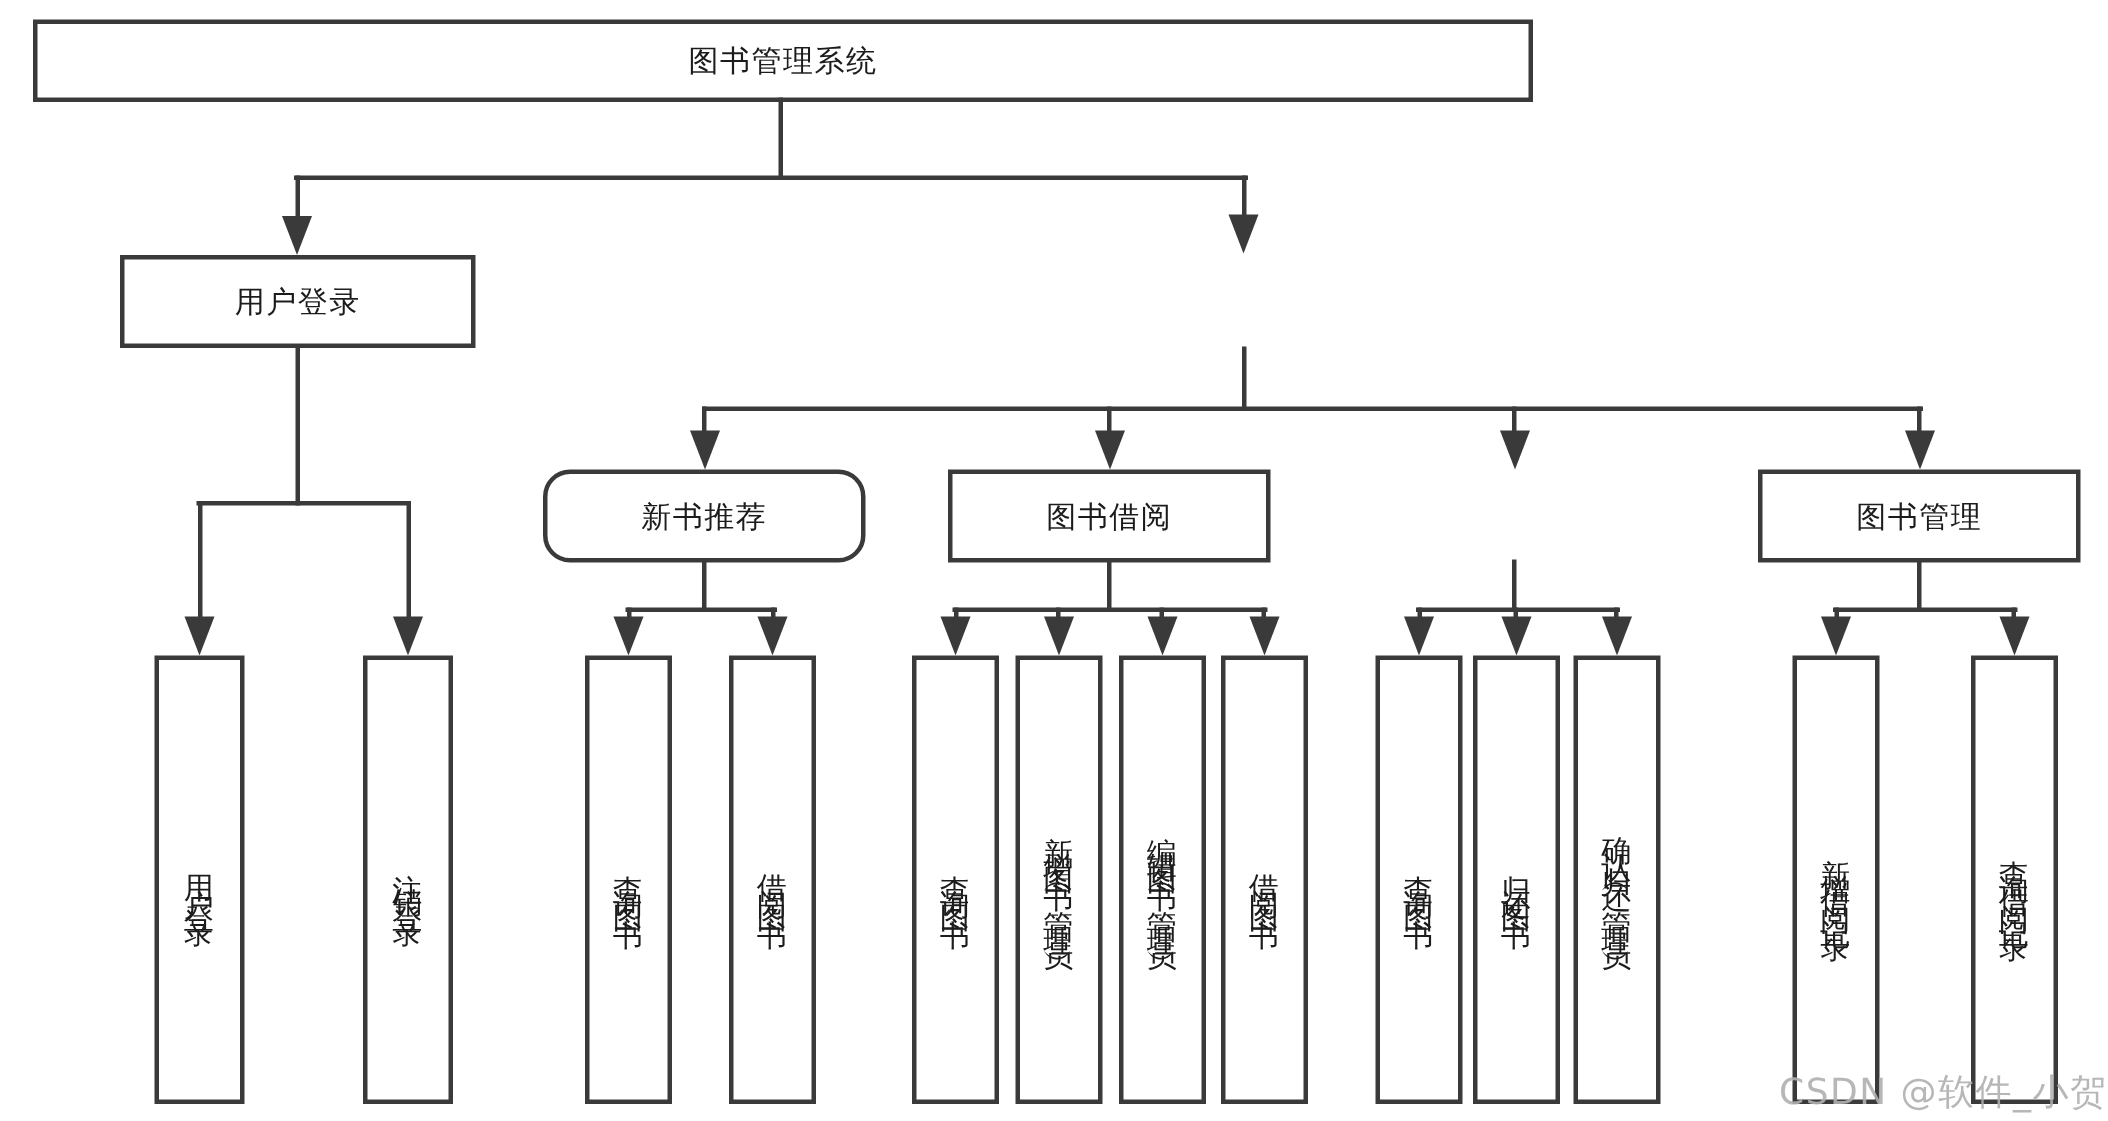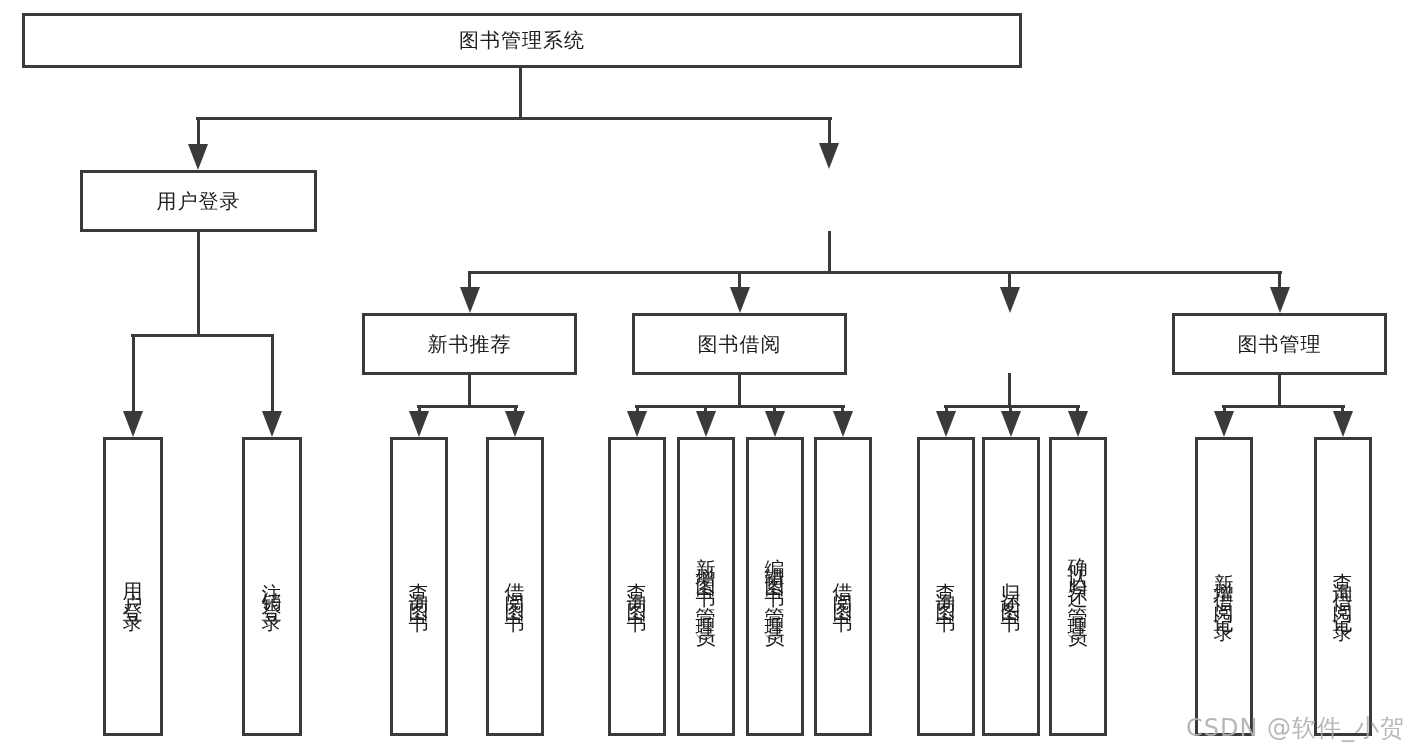--- a/index.html
+++ b/index.html
@@ -58,21 +58,21 @@
   <div class="ln" style="left:468px;top:271px;width:814px;height:3px;"></div>
   <div class="ln" style="left:468px;top:271px;width:3px;height:20px;"></div>
   <div class="arr" style="left:460px;top:287px;"></div>
   <div class="ln" style="left:738px;top:271px;width:3px;height:20px;"></div>
   <div class="arr" style="left:730px;top:287px;"></div>
   <div class="ln" style="left:1008px;top:271px;width:3px;height:20px;"></div>
   <div class="arr" style="left:1000px;top:287px;"></div>
   <div class="ln" style="left:1278px;top:271px;width:3px;height:20px;"></div>
   <div class="arr" style="left:1270px;top:287px;"></div>
 
-  <div class="box hbox" style="left:362px;top:313px;width:215px;height:62px;">
+  <div class="box hbox" style="left:362px;top:313px;width:215px;height:62px;border-radius:18px;">
     <span>新书推荐</span>
   </div>
   <div class="box hbox" style="left:632px;top:313px;width:215px;height:62px;">
     <span>图书借阅</span>
   </div>
   <div class="box hbox" style="left:1172px;top:313px;width:215px;height:62px;">
     <span>图书管理</span>
   </div>
 
   <div class="ln" style="left:468px;top:373px;width:3px;height:34px;"></div>

